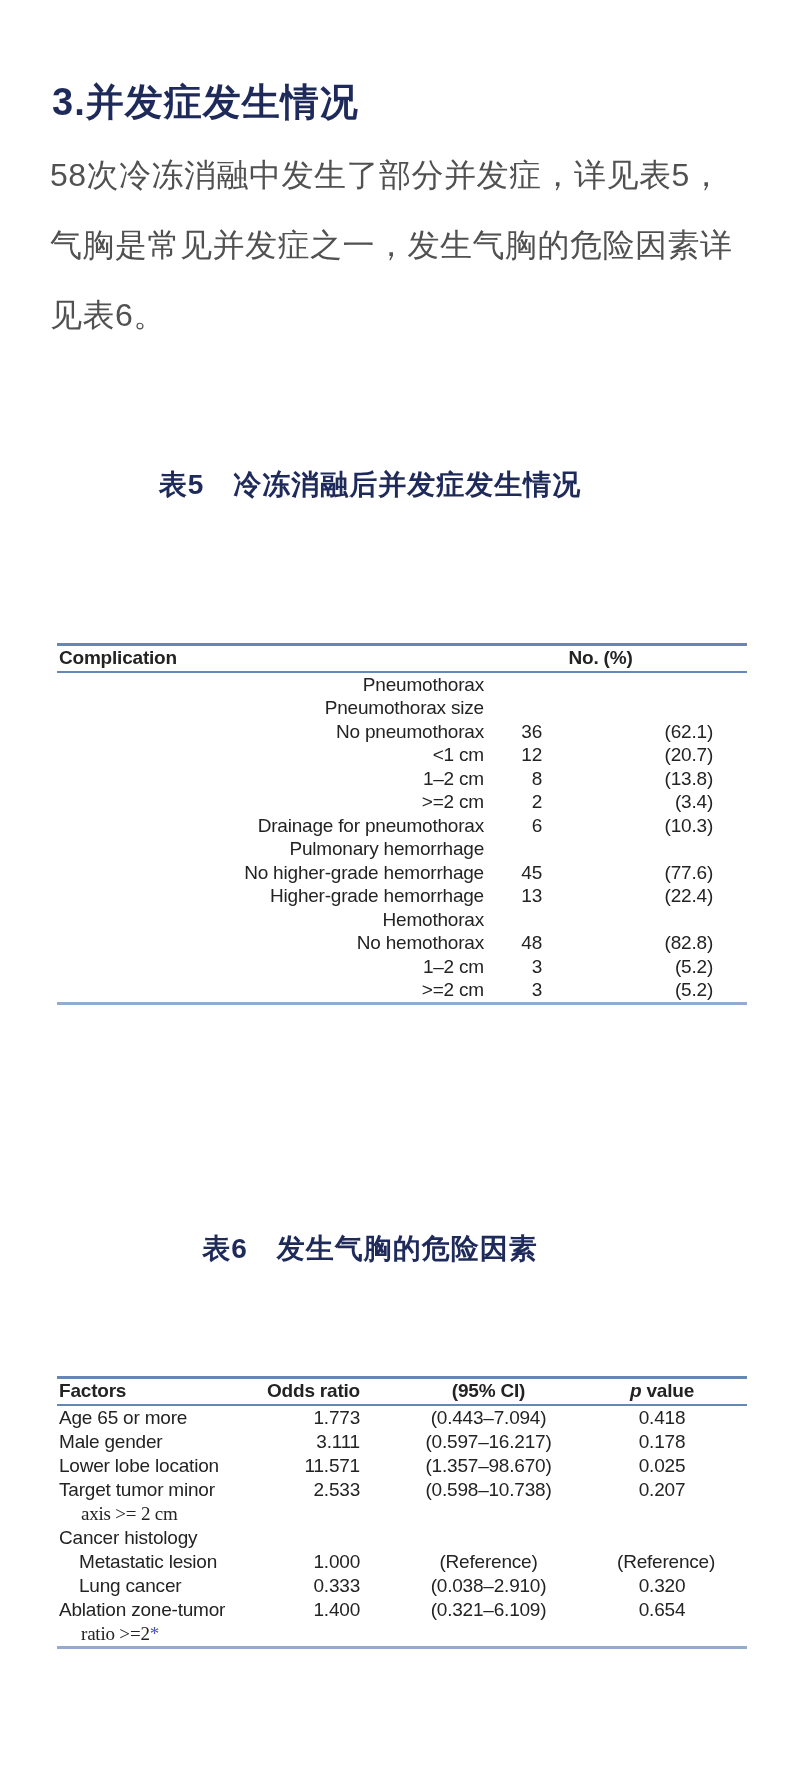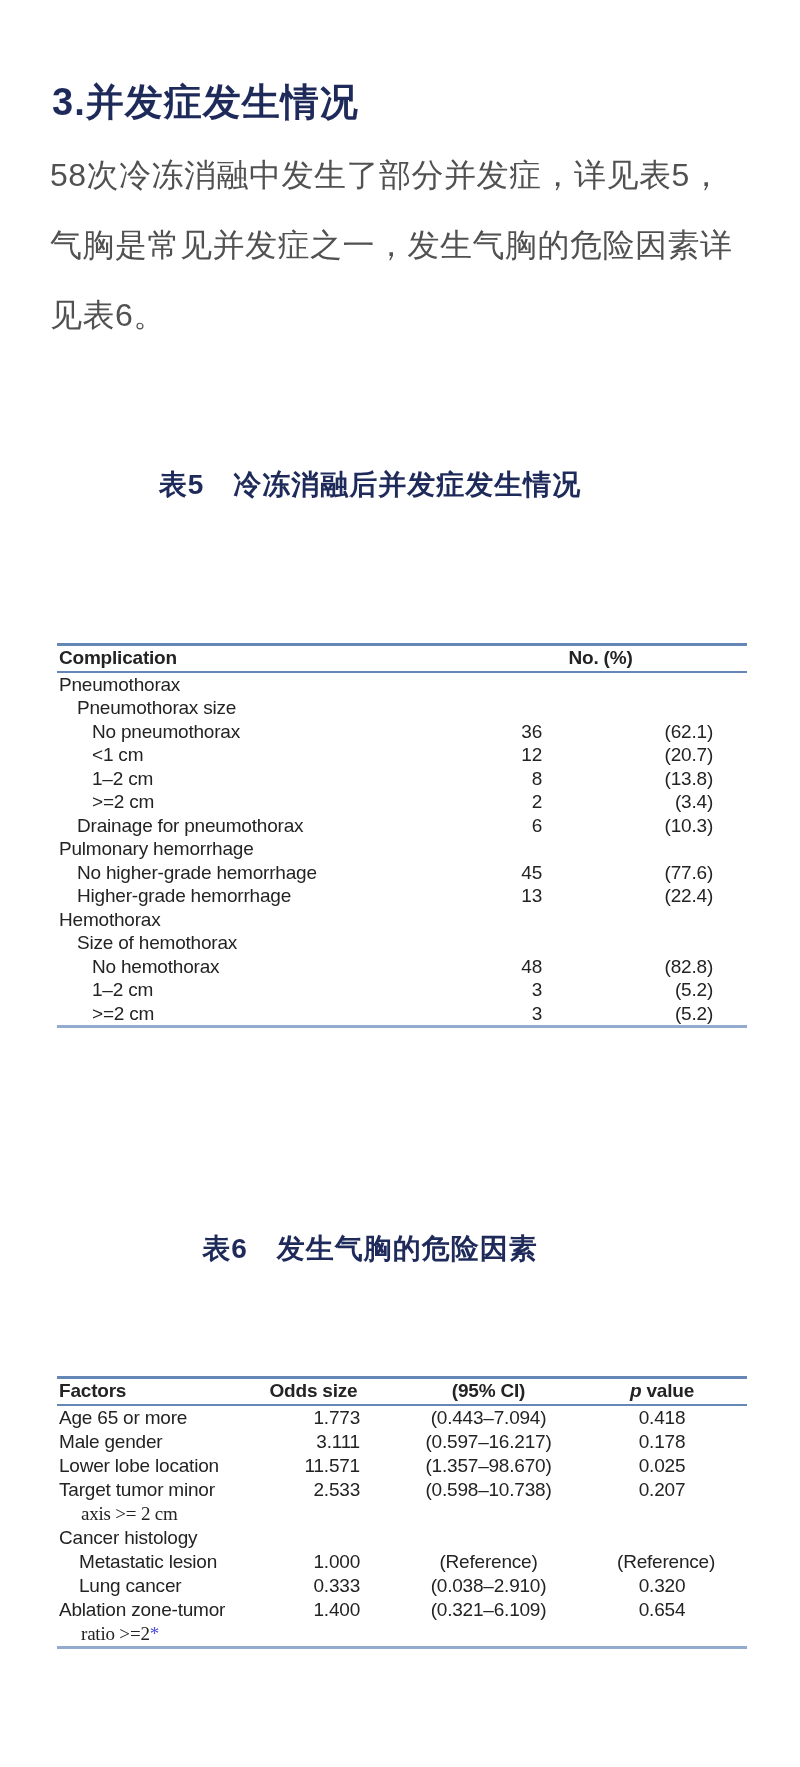--- a/index.html
+++ b/index.html
@@ -77,21 +77,21 @@
     white-space: nowrap;
   }
   #table5 { top: 643px; }
   #table6 { top: 1376px; }
 
   #table5 col.c-label { width: 427px; }
   #table5 col.c-no    { width: 58px; }
   #table5 col.c-pct   { width: 205px; }
   #table5 th.h-label  { text-align: left; padding-left: 2px; }
   #table5 th.h-nopct  { text-align: center; padding-right: 30px; }
-  #table5 td.lbl      { text-align: left; }
+  #table5 td.lbl      { text-align: right; }
   #table5 td.no       { text-align: right; }
   #table5 td.pct      { text-align: right; padding-right: 34px; }
   #table5 td.lbl.ind0 { padding-left: 2px; }
   #table5 td.lbl.ind1 { padding-left: 20px; }
   #table5 td.lbl.ind2 { padding-left: 35px; }
   #table5 td { height: 23.5px; }
 
   #table6 col.c-factor { width: 210px; }
   #table6 col.c-or     { width: 93px; }
   #table6 col.c-ci     { width: 257px; }
@@ -187,25 +187,20 @@
           <td class="lbl ind1">Higher-grade hemorrhage</td>
           <td class="no">13</td>
           <td class="pct">(22.4)</td>
         </tr>
         <tr>
           <td class="lbl ind0">Hemothorax</td>
           <td class="no"></td>
           <td class="pct"></td>
         </tr>
         <tr>
-          <td class="lbl ind1">Size of hemothorax</td>
-          <td class="no"></td>
-          <td class="pct"></td>
-        </tr>
-        <tr>
           <td class="lbl ind2">No hemothorax</td>
           <td class="no">48</td>
           <td class="pct">(82.8)</td>
         </tr>
         <tr>
           <td class="lbl ind2">1–2 cm</td>
           <td class="no">3</td>
           <td class="pct">(5.2)</td>
         </tr>
         <tr>
@@ -221,21 +216,21 @@
   <table class="jtable" id="table6">
     <colgroup>
         <col class="c-factor">
         <col class="c-or">
         <col class="c-ci">
         <col class="c-p">
       </colgroup>
     <thead>
       <tr>
         <th class="h-factor">Factors</th>
-        <th class="h-or">Odds size</th>
+        <th class="h-or">Odds ratio</th>
         <th class="h-ci">(95% CI)</th>
         <th class="h-p"><span class="itl">p</span><span> value</span></th>
       </tr>
     </thead>
     <tbody>
         <tr>
           <td class="factor ind0"><span>Age 65 or more</span></td>
           <td class="or">1.773</td>
           <td class="ci">(0.443–7.094)</td>
           <td class="p">0.418</td>

